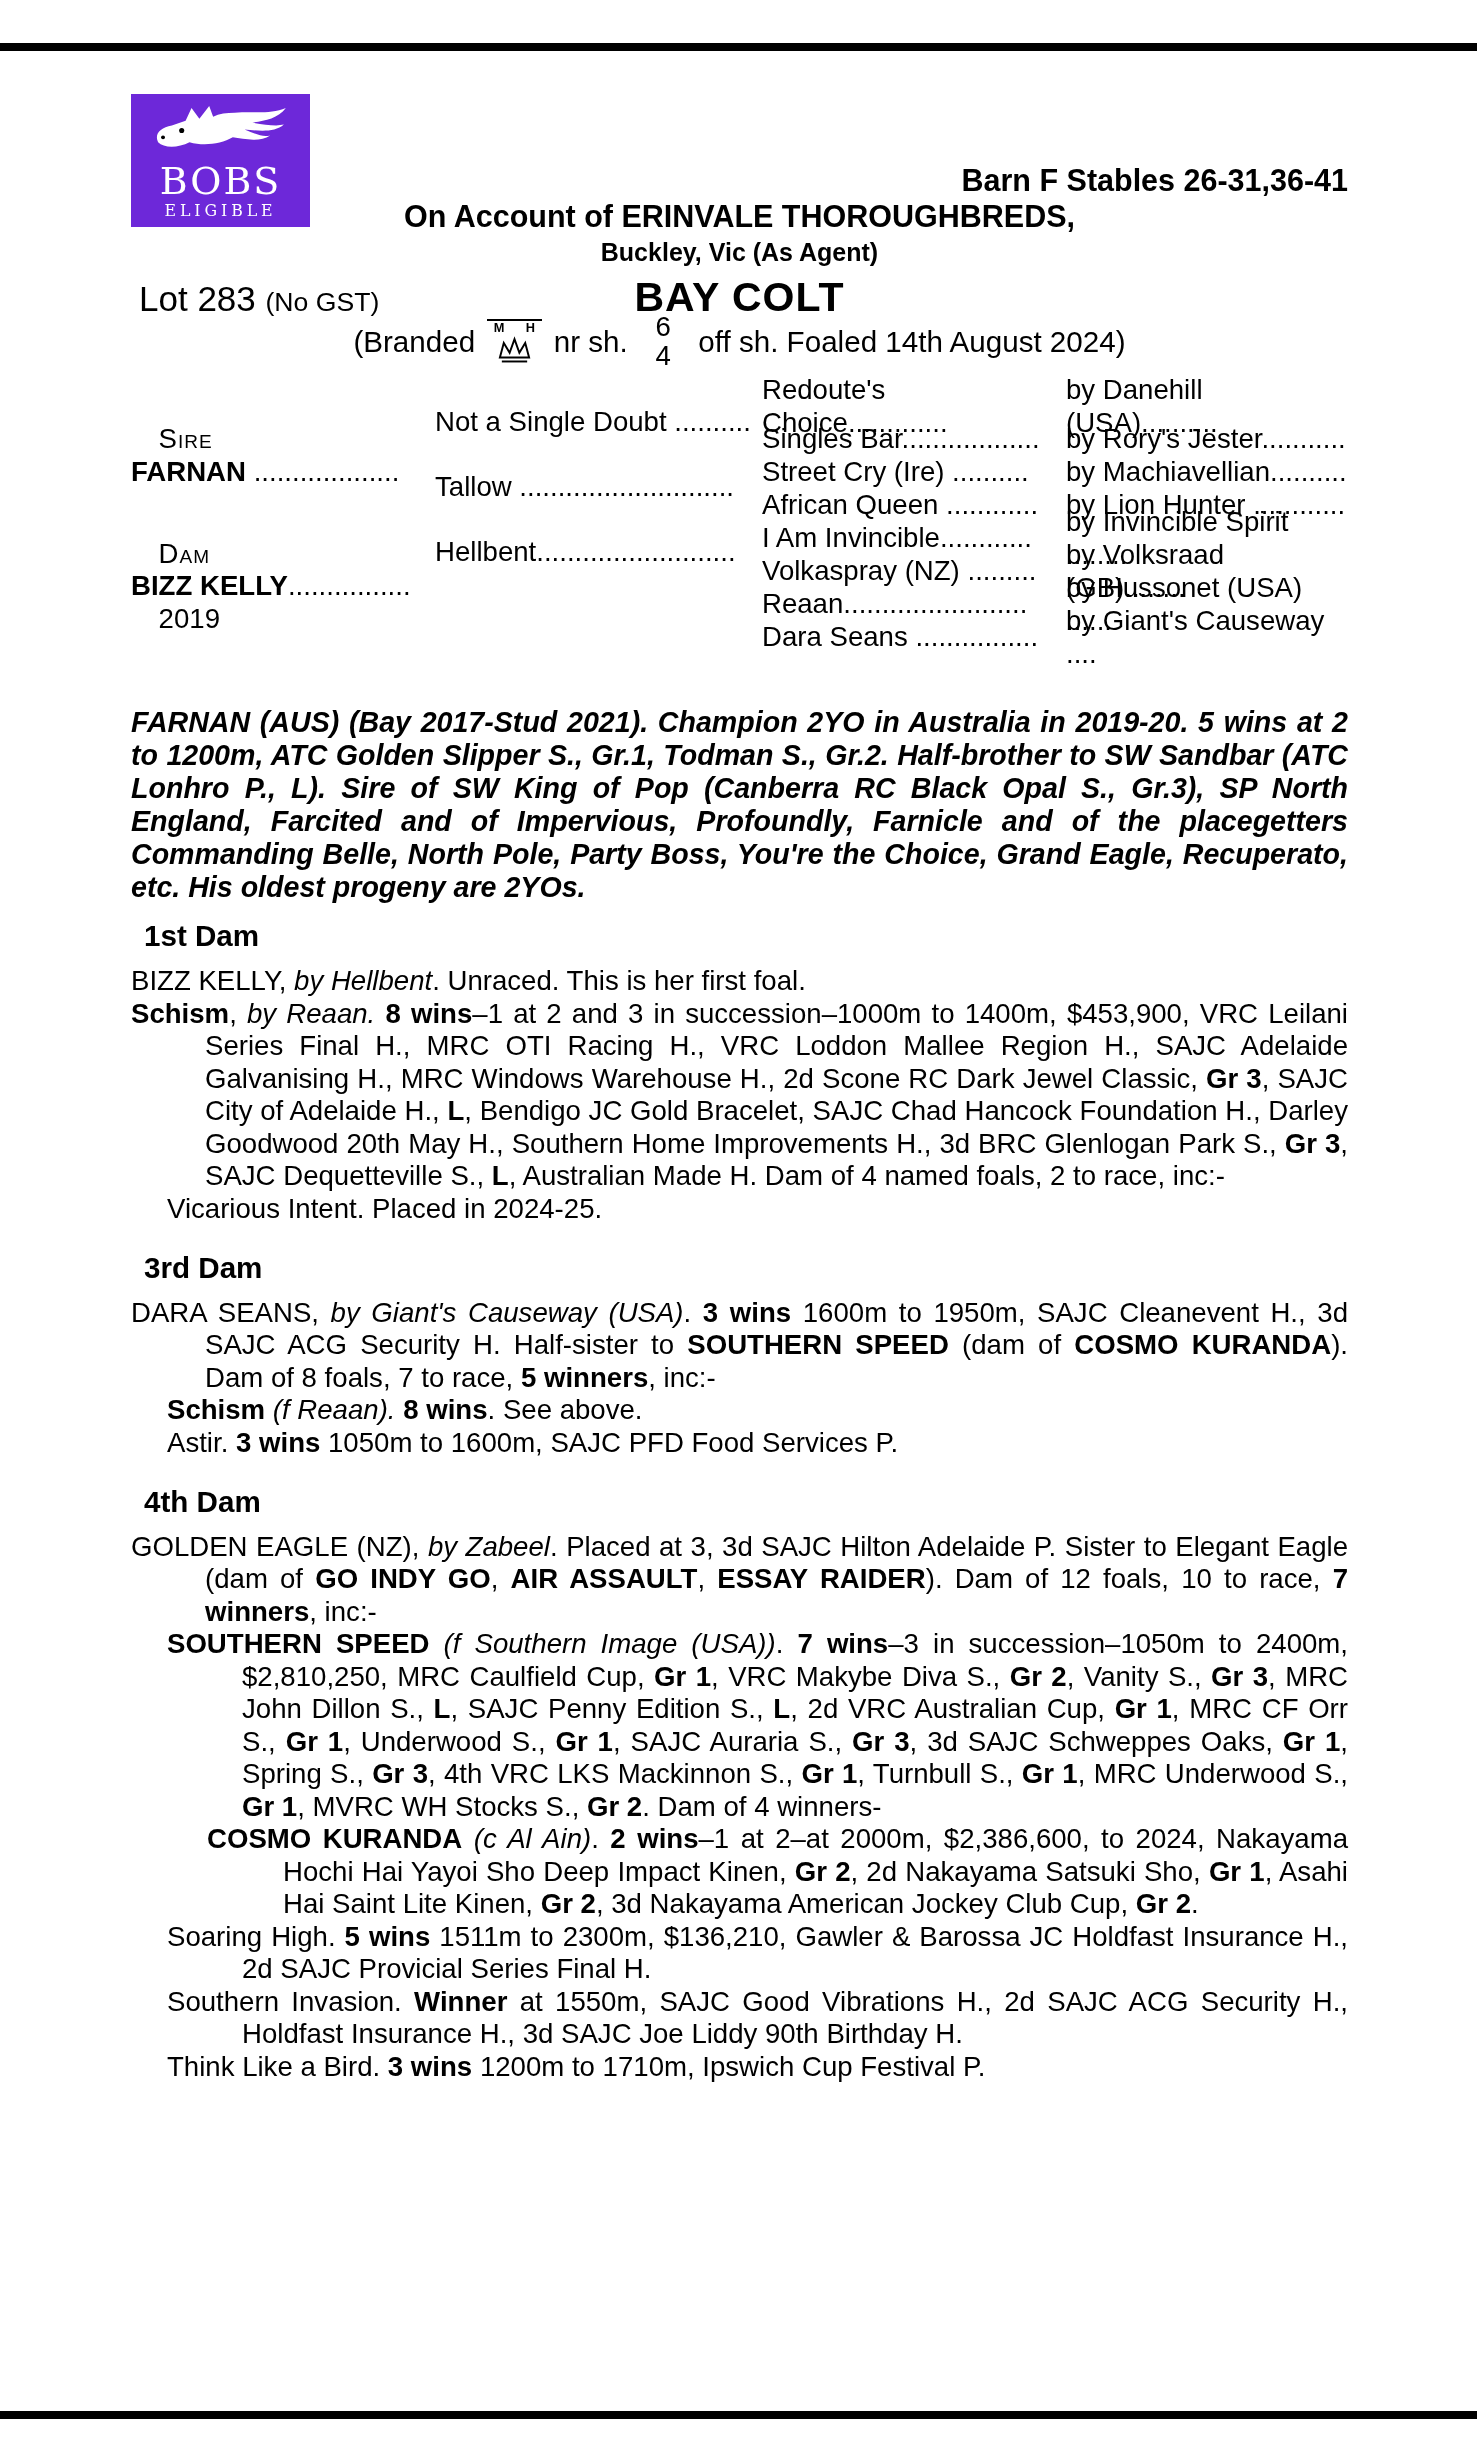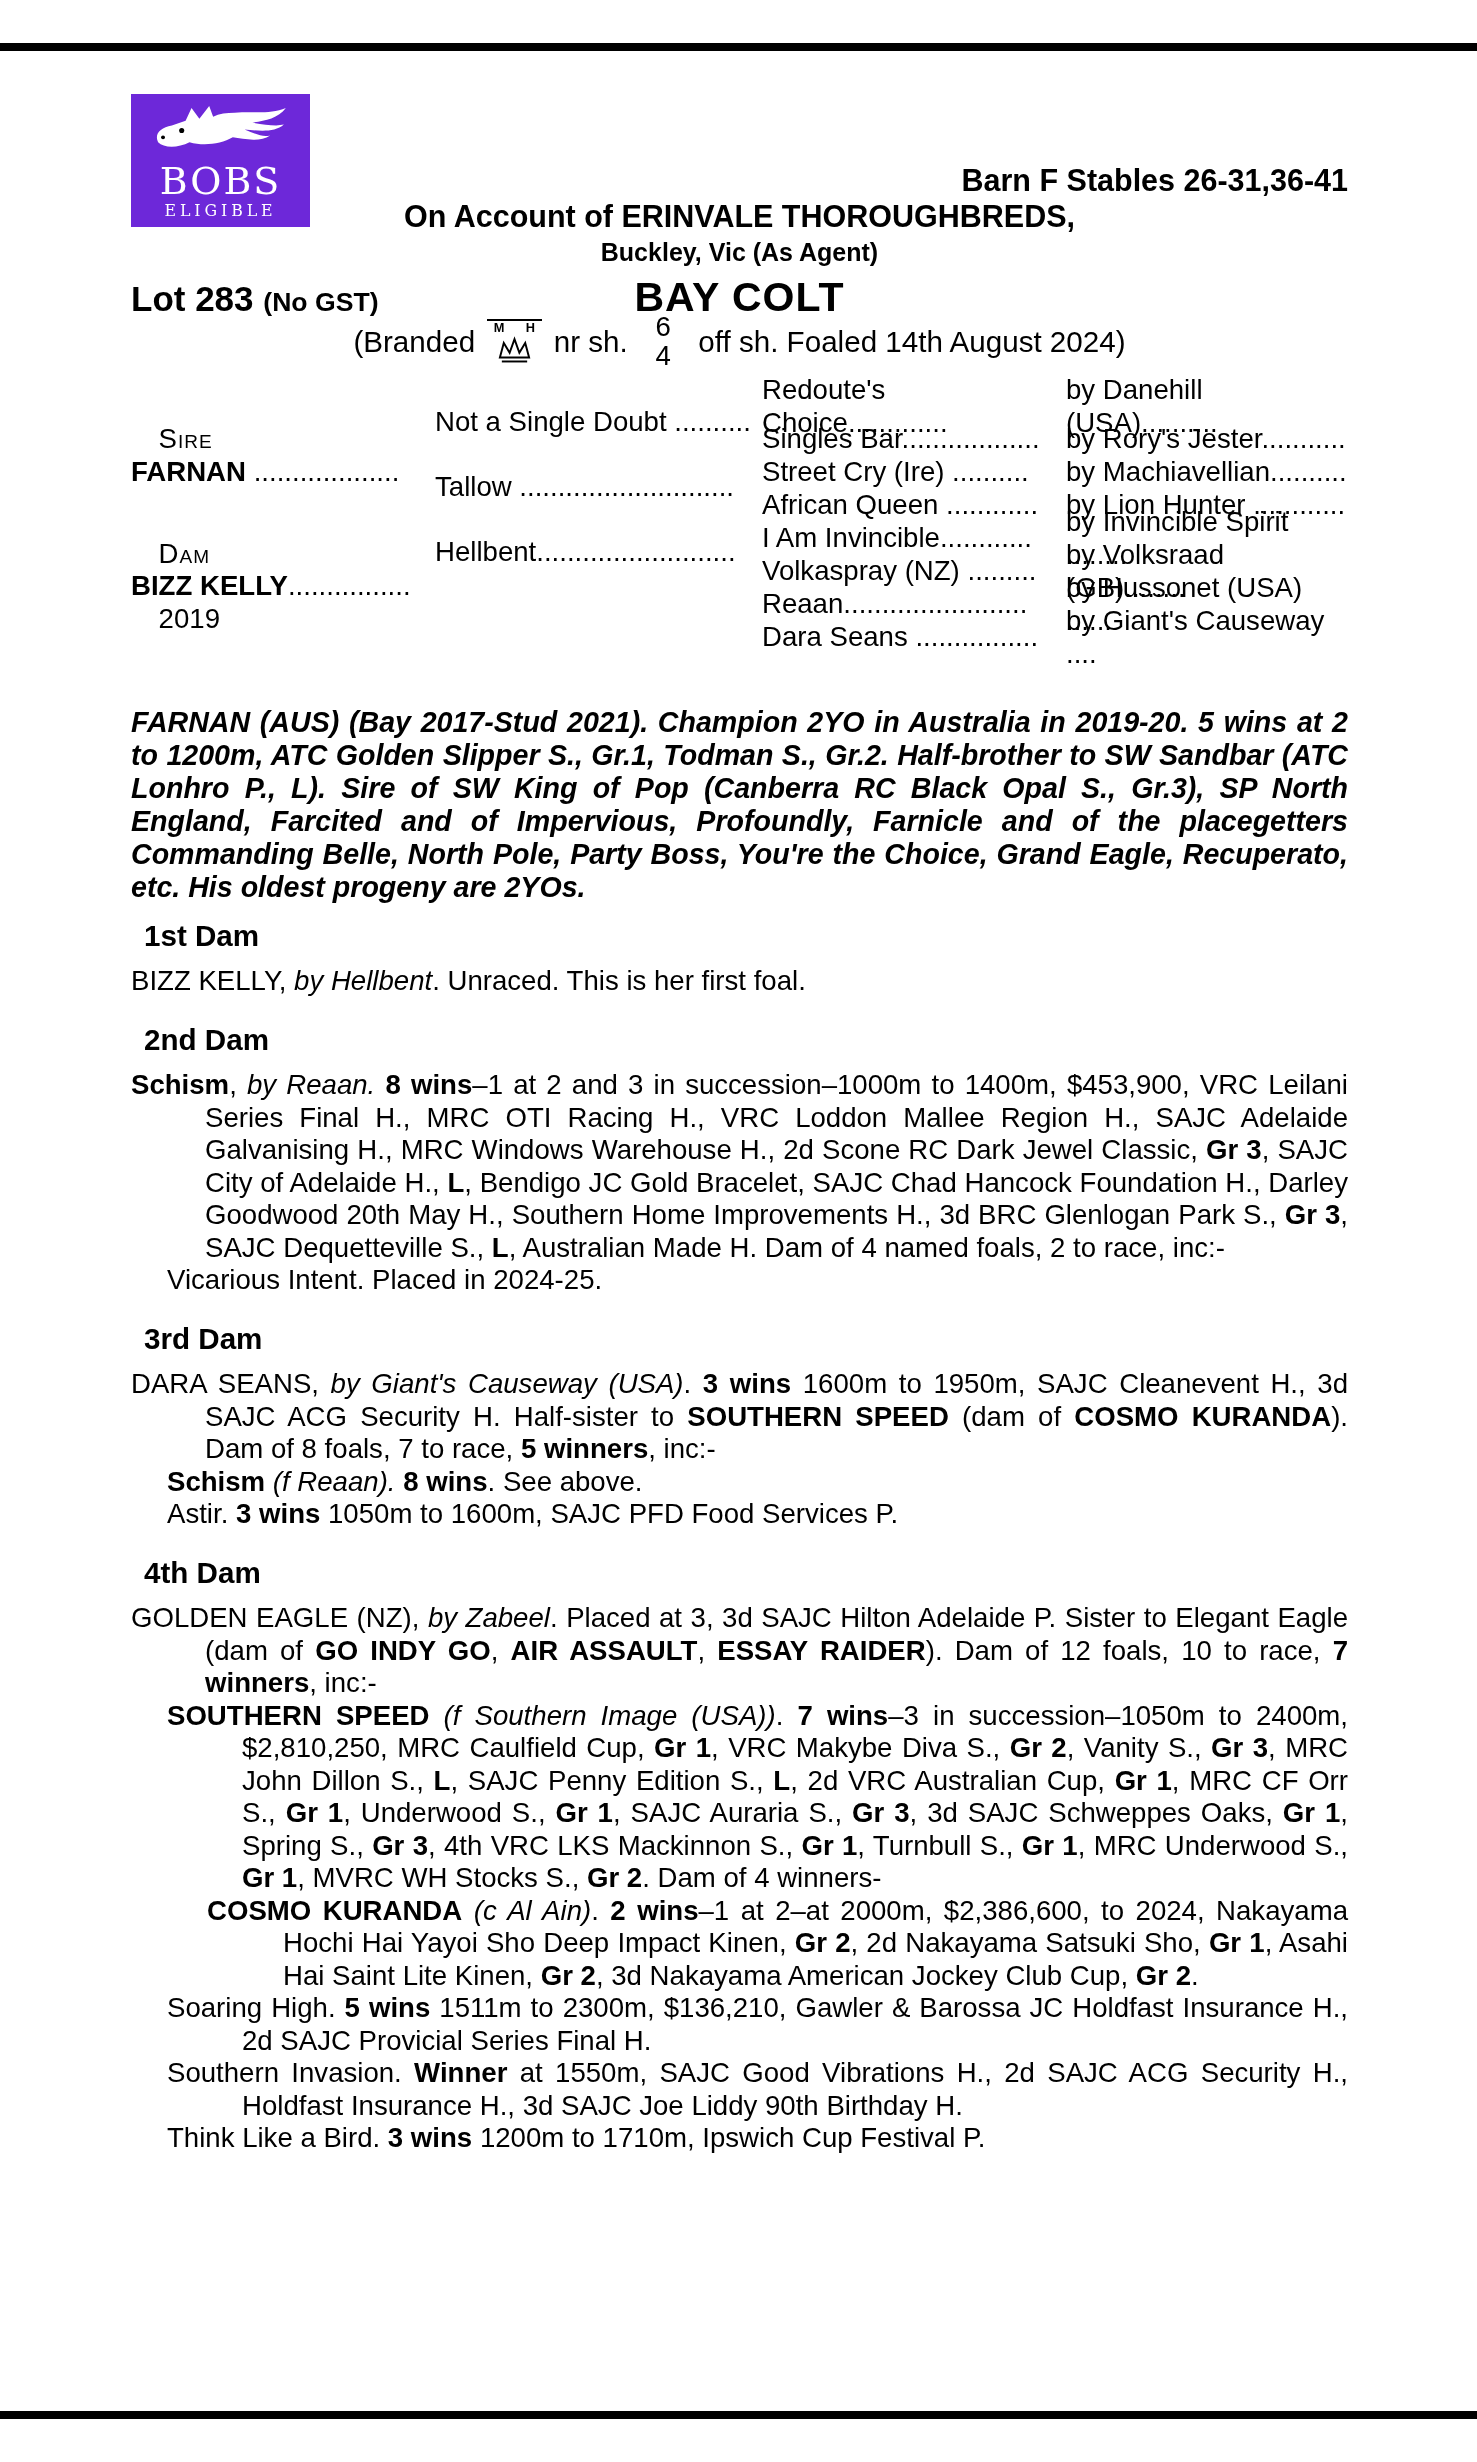--- a/index.html
+++ b/index.html
@@ -16,21 +16,21 @@
   .logo .bobs{font-family:"DejaVu Serif",serif;color:#fff;font-size:38px;line-height:39px;letter-spacing:2px;}
   .logo .eligible{font-family:"DejaVu Serif",serif;color:#fff;font-size:15.8px;line-height:17.7px;letter-spacing:3.9px;margin-top:1px;text-align:center;}
 
   
   .hdr-right{position:absolute;left:131px;top:163px;width:1217px;text-align:right;font-weight:bold;font-size:30.5px;line-height:35px;}
   .hdr-c1{position:absolute;left:131px;top:199px;width:1217px;text-align:center;font-weight:bold;font-size:30.5px;line-height:35px;}
   .hdr-c2{position:absolute;left:131px;top:235px;width:1217px;text-align:center;font-weight:bold;font-size:25px;line-height:35px;}
 
   .lot-row{position:absolute;left:131px;top:274px;width:1217px;display:grid;
            grid-template-columns:1fr auto 1fr;align-items:baseline;}
-  .lot-left{justify-self:start;font-weight:bold;font-size:35px;}
+  .lot-left{justify-self:start;font-weight:normal;font-size:35px;margin-left:8px;}
   .lot-left .gst{font-size:26.6px;}
   .colt-title{font-weight:bold;font-size:41px;letter-spacing:1px;}
 
   .branded-row{position:absolute;left:131px;top:313px;width:1217px;display:flex;
                justify-content:center;align-items:center;font-size:29.6px;gap:11.8px;}
   .brand-mark{display:flex;flex-direction:column;align-items:center;width:55px;}
   .brand-letters{width:100%;border-top:2px solid #000;display:flex;justify-content:space-between;
                  font-size:12.8px;font-weight:bold;padding:1px 6.9px 0 6.9px;box-sizing:border-box;line-height:12.8px;}
   .frac{display:flex;flex-direction:column;align-items:center;font-size:27.6px;line-height:28.6px;margin:0 15.8px;}
 
@@ -150,21 +150,20 @@
         <span>by Giant's Causeway ....</span>
     </div>
   </div>
 
   <div class="sire-para">FARNAN (AUS) (Bay 2017-Stud 2021). Champion 2YO in Australia in 2019-20. 5 wins at 2 to 1200m, ATC Golden Slipper S., Gr.1, Todman S., Gr.2. Half-brother to SW Sandbar (ATC Lonhro P., L). Sire of SW King of Pop (Canberra RC Black Opal S., Gr.3), SP North England, Farcited and of Impervious, Profoundly, Farnicle and of the placegetters Commanding Belle, North Pole, Party Boss, You're the Choice, Grand Eagle, Recuperato, etc. His oldest progeny are 2YOs.</div>
 
   <div class="dams">
     <h2 class="dam-h">1st Dam</h2>
     <p class="para p0"><span>BIZZ KELLY, </span><span style="font-style: italic;">by Hellbent</span><span>. Unraced. This is her first foal.</span></p>
 
-    <h2 class="dam-h sp">2nd Dam</h2>
     <p class="para p0"><span style="font-weight: bold;">Schism</span><span>, </span><span style="font-style: italic;">by Reaan.</span><span> </span><span style="font-weight: bold;">8 wins</span><span>–1 at 2 and 3 in succession–1000m to 1400m, $453,900, VRC Leilani Series Final H., MRC OTI Racing H., VRC Loddon Mallee Region H., SAJC Adelaide Galvanising H., MRC Windows Warehouse H., 2d Scone RC Dark Jewel Classic, </span><span style="font-weight: bold;">Gr 3</span><span>, SAJC City of Adelaide H., </span><span style="font-weight: bold;">L</span><span>, Bendigo JC Gold Bracelet, SAJC Chad Hancock Foundation H., Darley Goodwood 20th May H., Southern Home Improvements H., 3d BRC Glenlogan Park S., </span><span style="font-weight: bold;">Gr 3</span><span>, SAJC Dequetteville S., </span><span style="font-weight: bold;">L</span><span>, Australian Made H. Dam of 4 named foals, 2 to race, inc:-</span></p>
     <p class="para p1"><span>Vicarious Intent. Placed in 2024-25.</span></p>
 
     <h2 class="dam-h sp">3rd Dam</h2>
     <p class="para p0"><span>DARA SEANS, </span><span style="font-style: italic;">by Giant's Causeway (USA)</span><span>. </span><span style="font-weight: bold;">3 wins</span><span> 1600m to 1950m, SAJC Cleanevent H., 3d SAJC ACG Security H. Half-sister to </span><span style="font-weight: bold;">SOUTHERN SPEED</span><span> (dam of </span><span style="font-weight: bold;">COSMO KURANDA</span><span>). Dam of 8 foals, 7 to race, </span><span style="font-weight: bold;">5 winners</span><span>, inc:-</span></p>
     <p class="para p1"><span style="font-weight: bold;">Schism</span><span> </span><span style="font-style: italic;">(f Reaan).</span><span> </span><span style="font-weight: bold;">8 wins</span><span>. See above.</span></p>
     <p class="para p1"><span>Astir. </span><span style="font-weight: bold;">3 wins</span><span> 1050m to 1600m, SAJC PFD Food Services P.</span></p>
 
     <h2 class="dam-h sp">4th Dam</h2>
     <p class="para p0"><span>GOLDEN EAGLE (NZ), </span><span style="font-style: italic;">by Zabeel</span><span>. Placed at 3, 3d SAJC Hilton Adelaide P. Sister to Elegant Eagle (dam of </span><span style="font-weight: bold;">GO INDY GO</span><span>, </span><span style="font-weight: bold;">AIR ASSAULT</span><span>, </span><span style="font-weight: bold;">ESSAY RAIDER</span><span>). Dam of 12 foals, 10 to race, </span><span style="font-weight: bold;">7 winners</span><span>, inc:-</span></p>

